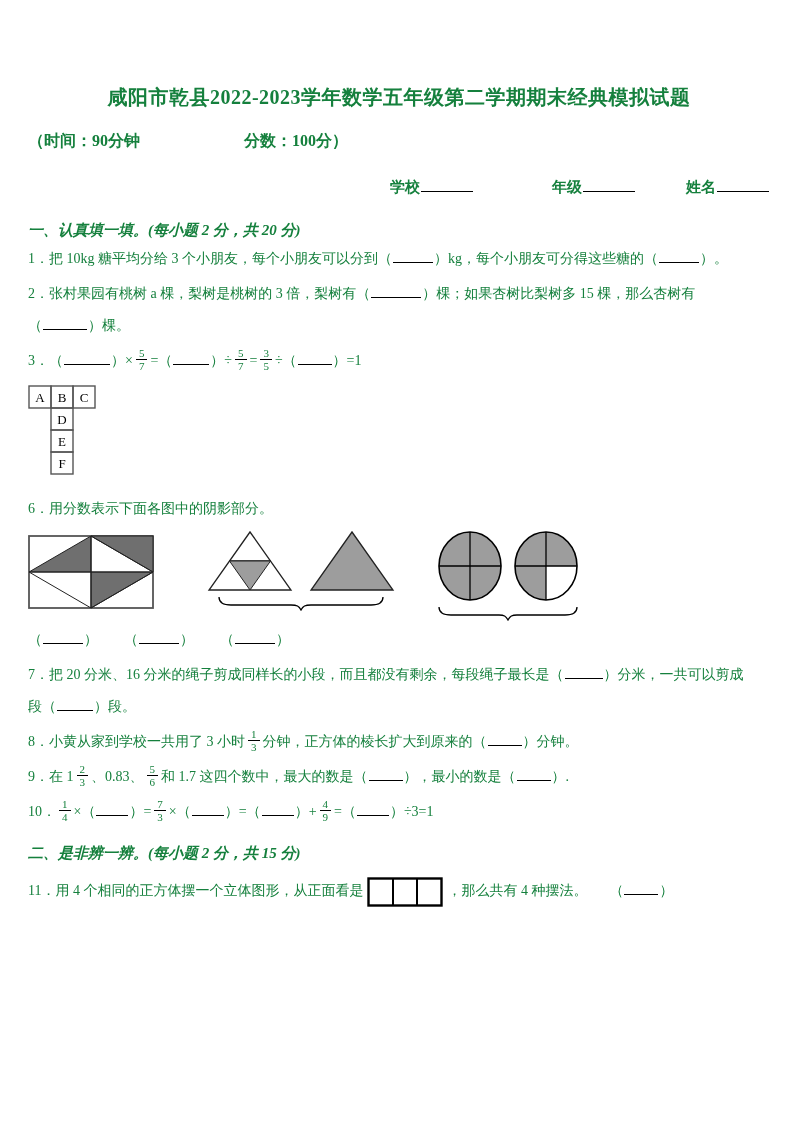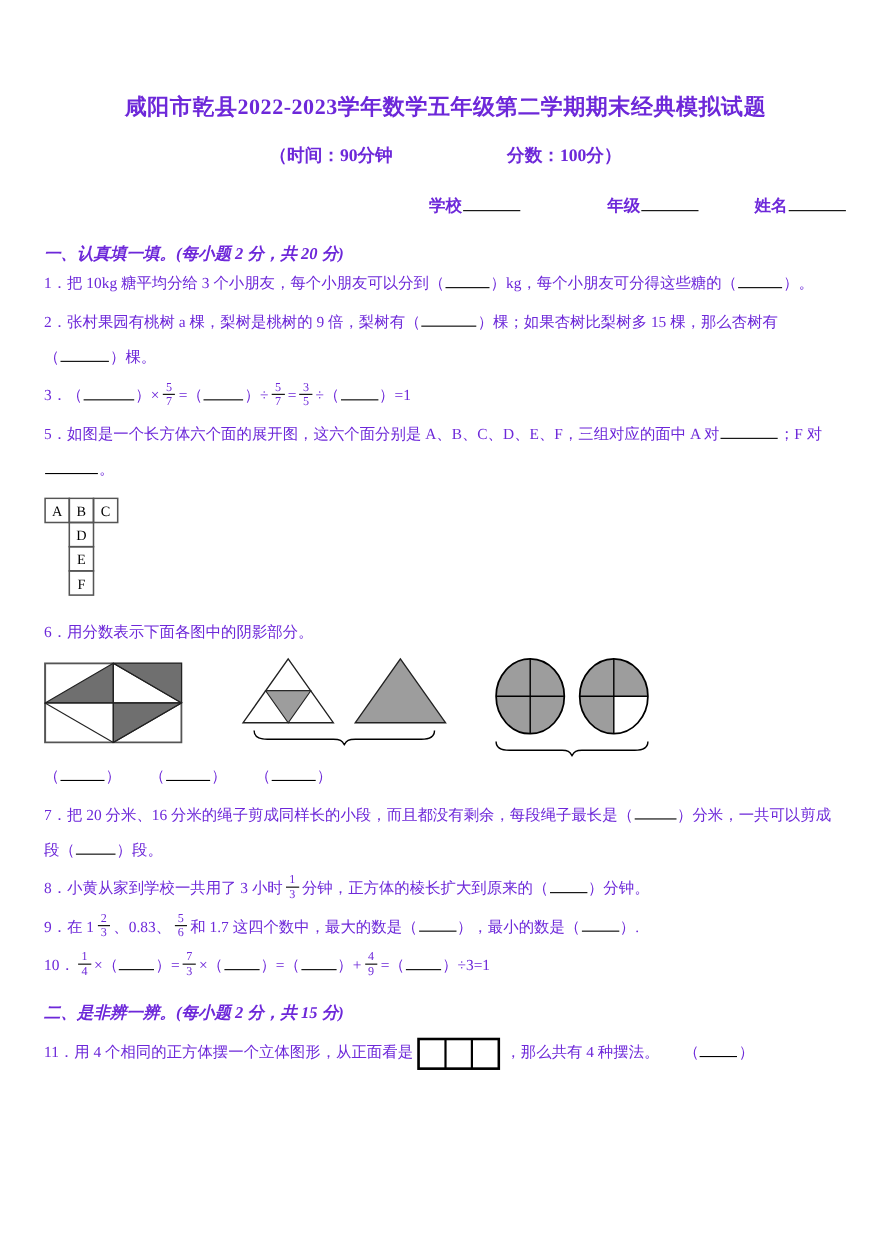--- a/index.html
+++ b/index.html
@@ -2,36 +2,36 @@
 <html><head>
 <meta charset="utf-8">
 <style>
   html,body{margin:0;padding:0;background:#e8e8e8;}
   .page{
     position:relative;
     width:794px;height:1123px;
     margin:0 auto;
     background:#ffffff;
     box-sizing:border-box;
-    padding:84px 24px 0 40px;
+    padding:84px 24px 0 28px;
     font-family:"Liberation Serif","DejaVu Serif",serif;
-    color:#6d28d9;
+    color:#15803d;
     overflow:hidden;
   }
   .title{
     text-align:center;
     font-size:20px;
     font-weight:bold;
     letter-spacing:0.5px;
     white-space:nowrap;
   }
   .meta-row{
     margin-top:20px;
     display:flex;
-    justify-content:center;
+    justify-content:flex-start;
     gap:104px;
     font-size:16px;
     font-weight:bold;
   }
   .sign-row{
     margin-top:26px;
     padding-left:172px;
     font-size:15px;
     font-weight:bold;
     white-space:nowrap;
@@ -95,32 +95,31 @@
   <div class="meta-row">
     <span>（时间：90分钟</span>
     <span>分数：100分）</span>
   </div>
 
   <div class="sign-row"><span>学校</span><span class="blank" style="width: 52px;"></span><span class="gap" style="width: 78px;"></span><span>年级</span><span class="blank" style="width: 52px;"></span><span class="gap" style="width: 50px;"></span><span>姓名</span><span class="blank" style="width: 52px;"></span></div>
 
   <div class="sec-heading">一、认真填一填。(每小题 2 分，共 20 分)</div>
 
   <div class="q"><span>1．把 10kg 糖平均分给 3 个小朋友，每个小朋友可以分到（</span><span class="blank" style="width: 40px;"></span><span>）kg，每个小朋友可分得这些糖的（</span><span class="blank" style="width: 40px;"></span><span>）。</span></div>
-  <div class="q"><span>2．张村果园有桃树 a 棵，梨树是桃树的 9 倍，梨树有（</span><span class="blank" style="width: 50px;"></span><span>）棵；如果杏树比梨树多 15 棵，那么杏树有</span><br><span>（</span><span class="blank" style="width: 44px;"></span><span>）棵。</span></div>
+  <div class="q"><span>2．张村果园有桃树 a 棵，梨树是桃树的 3 倍，梨树有（</span><span class="blank" style="width: 50px;"></span><span>）棵；如果杏树比梨树多 15 棵，那么杏树有</span><br><span>（</span><span class="blank" style="width: 44px;"></span><span>）棵。</span></div>
   <div class="q"><span>3．（</span><span class="blank" style="width: 46px;"></span><span>）×</span><span class="frac">
         <span class="fnum">5</span>
         <span class="fden">7</span>
       </span><span>=（</span><span class="blank" style="width: 36px;"></span><span>）÷</span><span class="frac">
         <span class="fnum">5</span>
         <span class="fden">7</span>
       </span><span>=</span><span class="frac">
         <span class="fnum">3</span>
         <span class="fden">5</span>
       </span><span>÷（</span><span class="blank" style="width: 34px;"></span><span>）=1</span></div>
-  <div class="q"><span>5．如图是一个长方体六个面的展开图，这六个面分别是 A、B、C、D、E、F，三组对应的面中 A 对</span><span class="blank" style="width: 52px;"></span><span>；F 对</span><br><span class="blank" style="width: 48px;"></span><span>。</span></div>
 
   <div class="net-wrap">
     <svg width="70" height="92" viewBox="0 0 70 92">
       <rect x="1" y="1" width="22" height="22" fill="none" stroke="#555" stroke-width="1.4"></rect>
       <rect x="23" y="1" width="22" height="22" fill="none" stroke="#555" stroke-width="1.4"></rect>
       <rect x="45" y="1" width="22" height="22" fill="none" stroke="#555" stroke-width="1.4"></rect>
       <rect x="23" y="23" width="22" height="22" fill="none" stroke="#555" stroke-width="1.4"></rect>
       <rect x="23" y="45" width="22" height="22" fill="none" stroke="#555" stroke-width="1.4"></rect>
       <rect x="23" y="67" width="22" height="22" fill="none" stroke="#555" stroke-width="1.4"></rect>
       <text x="12" y="17" text-anchor="middle" font-size="13">A</text>

